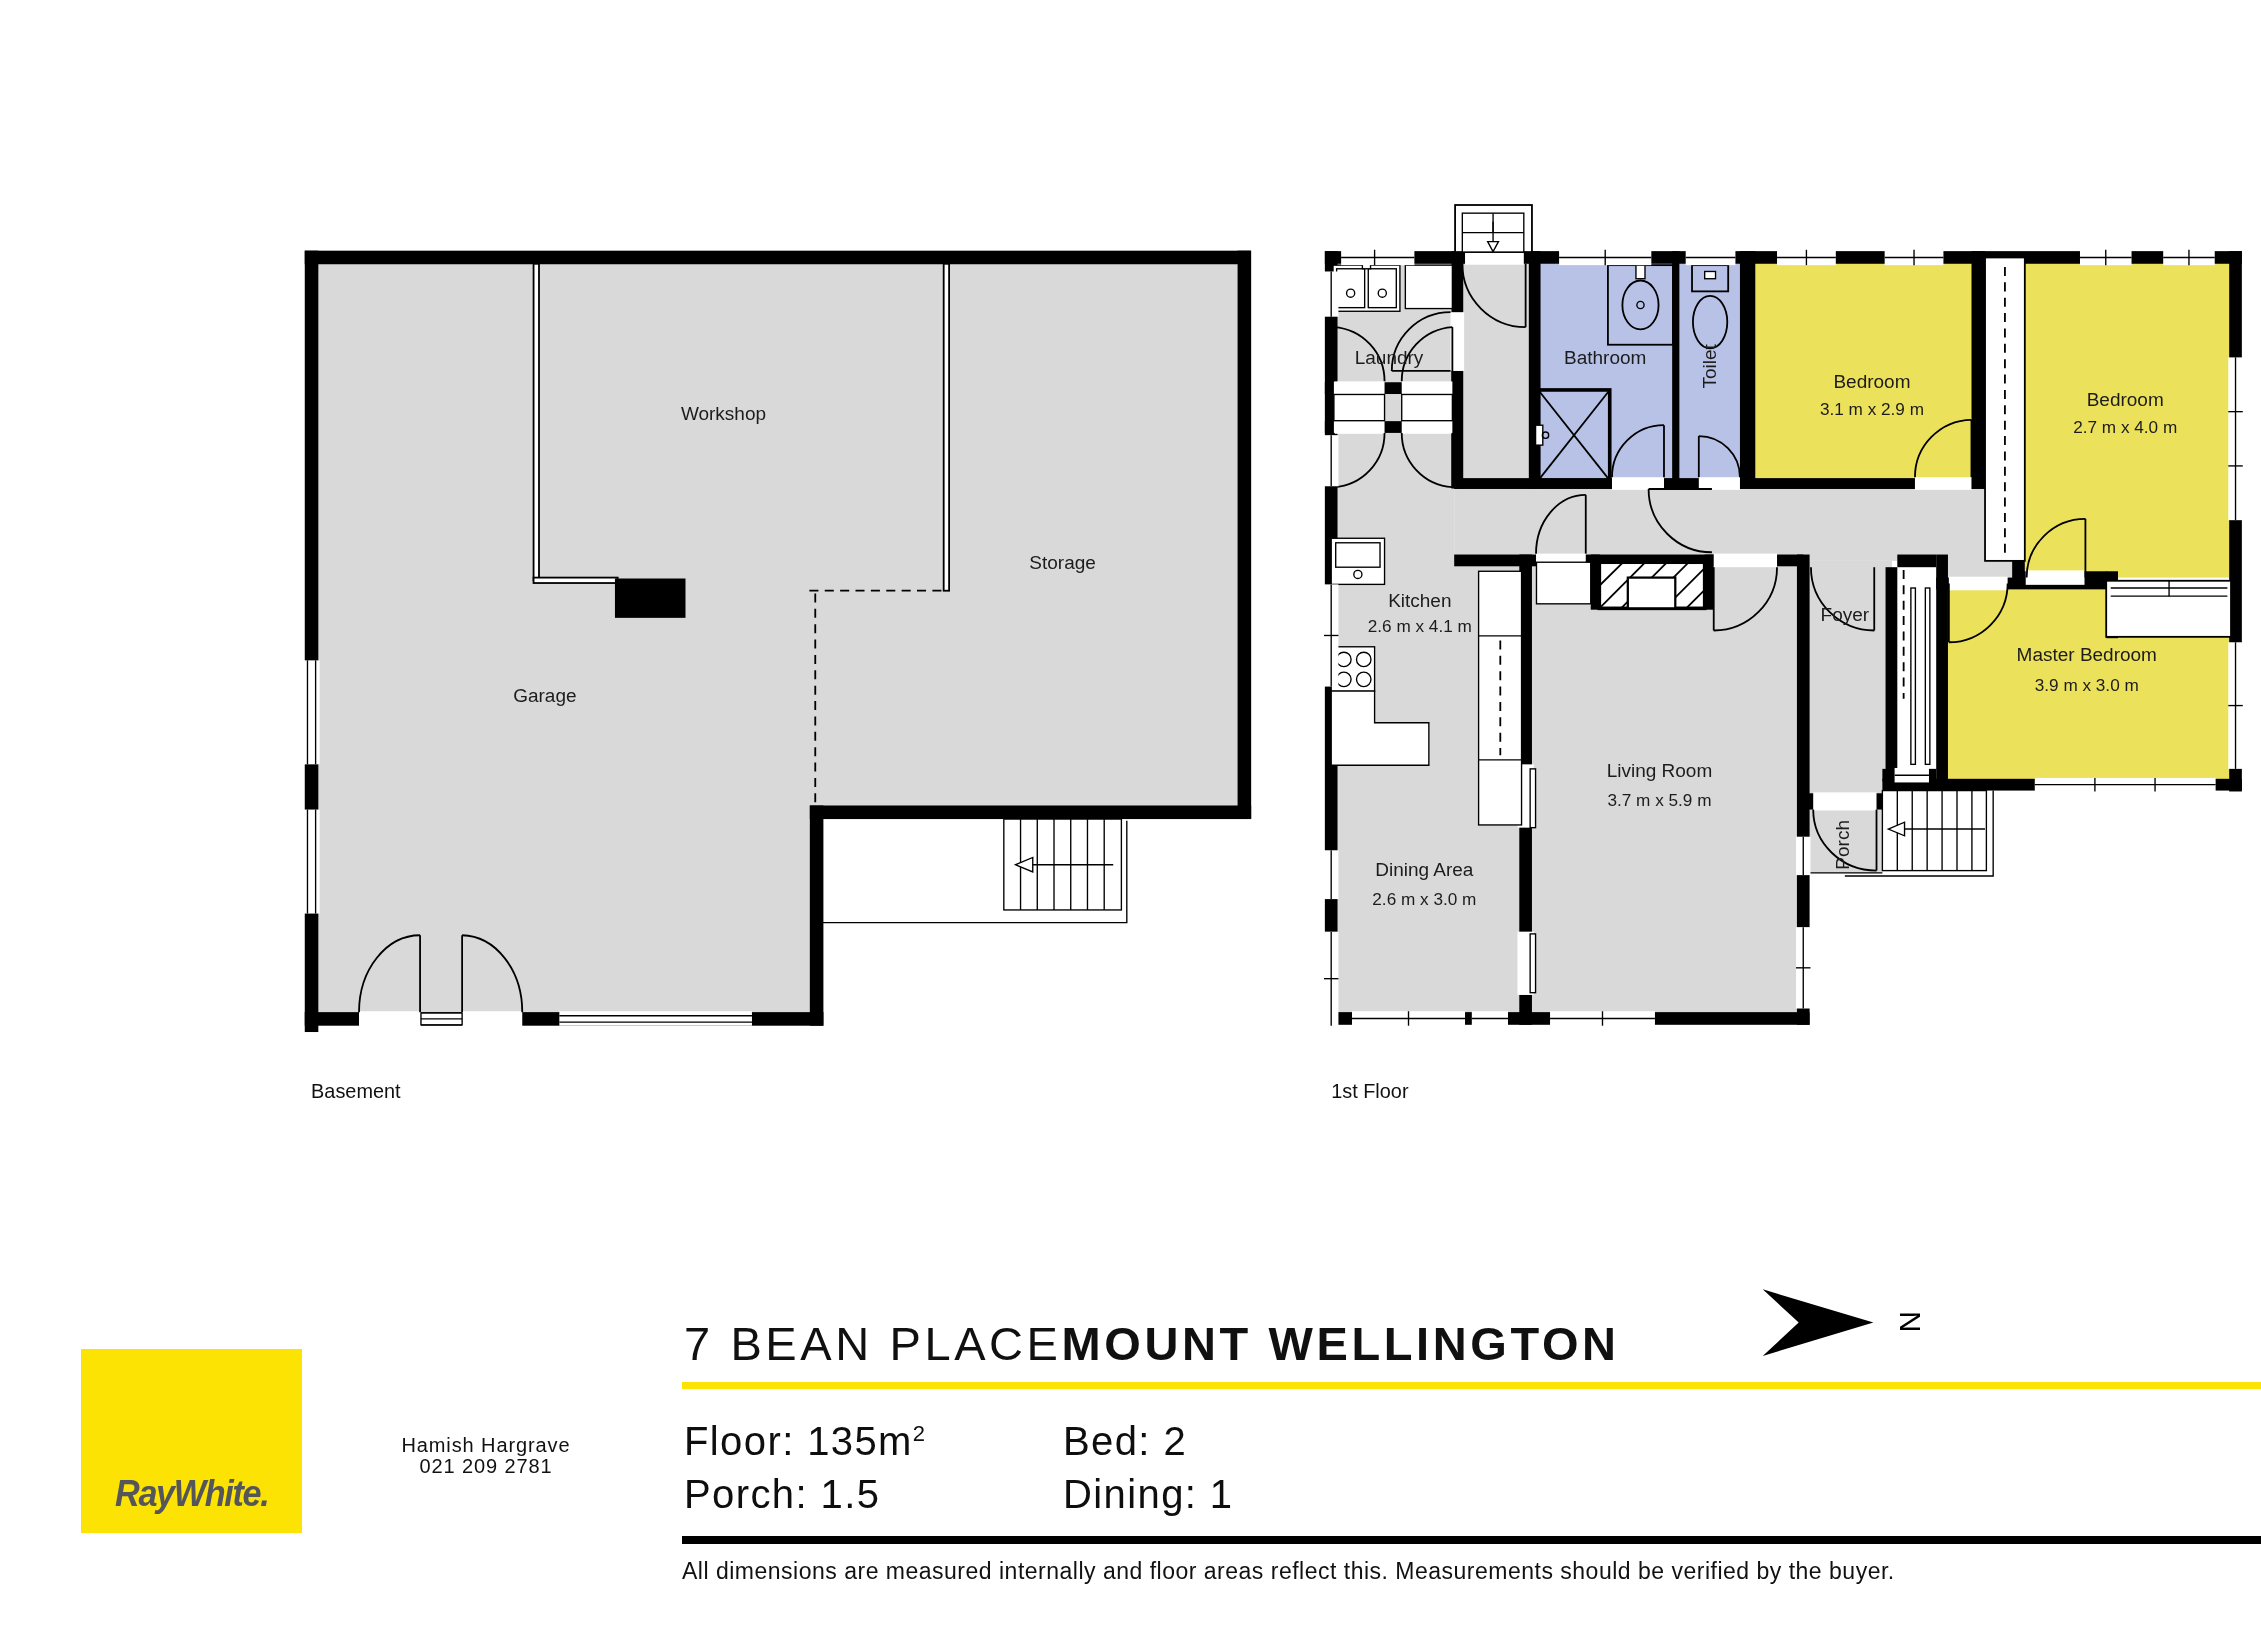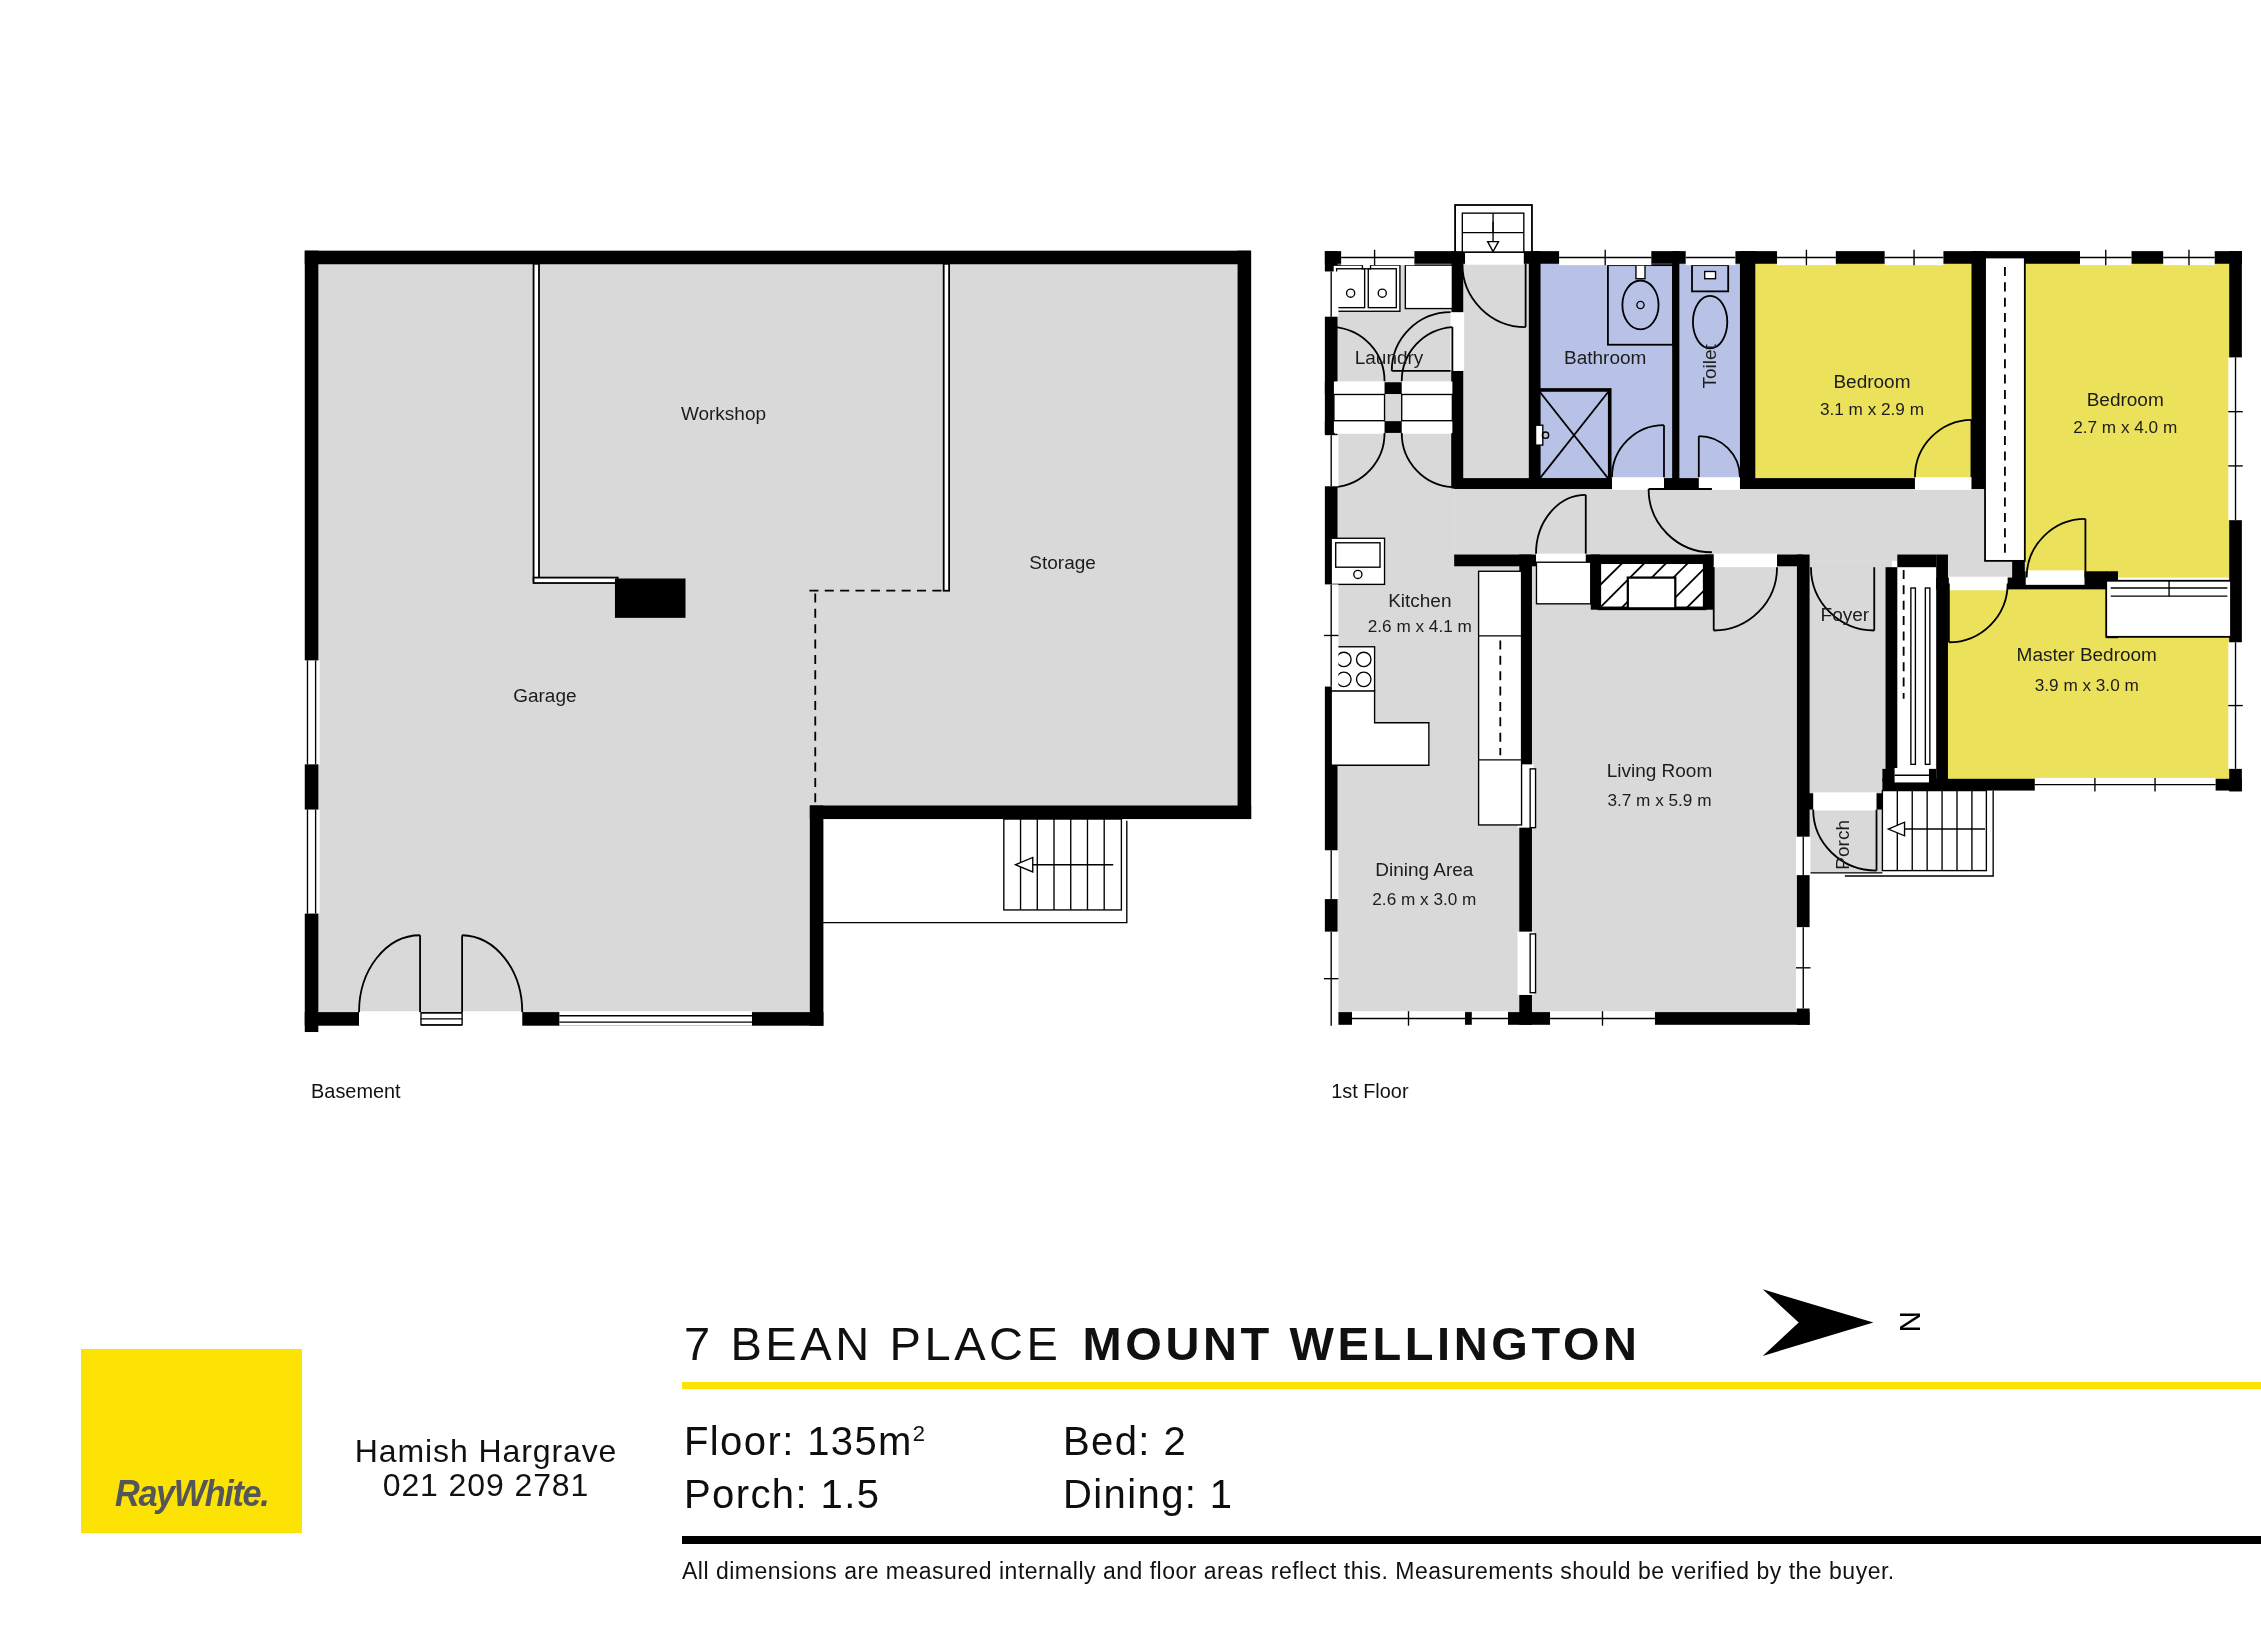--- a/index.html
+++ b/index.html
@@ -22,25 +22,25 @@
   .fixln{stroke:#000;stroke-width:4;fill:none;}
   .room-label{font:400 42px "Liberation Sans",sans-serif;fill:#1c1c1c;text-anchor:middle;}
   .room-dims{font:400 38px "Liberation Sans",sans-serif;fill:#1c1c1c;text-anchor:middle;}
   .floor-title{font:400 44px "Liberation Sans",sans-serif;fill:#111;}
   
   .logo{position:absolute;left:81px;top:1349px;width:221px;height:184px;background:var(--brand_yellow);
         display:flex;align-items:flex-end;justify-content:center;padding-bottom:18px;box-sizing:border-box;}
   .logo-text{font-style:italic;font-weight:800;font-size:36px;color:var(--logo_text);
              letter-spacing:-1.4px;transform:scaleX(.95);}
   .agent{position:absolute;left:348px;top:1435px;width:276px;text-align:center;
-         font-size:32px;color:#111;letter-spacing:0.9px;line-height:1.06;}
+         font-size:20px;color:#111;letter-spacing:0.9px;line-height:1.06;}
   .address{position:absolute;left:684px;top:1320px;font-size:47px;color:#101010;
            letter-spacing:3.6px;white-space:nowrap;line-height:1;}
   .address .street{font-weight:300;}
-  .address .suburb{font-weight:700;margin-left:21px;}
+  .address .suburb{font-weight:700;}
   .rule-yellow{position:absolute;left:682px;top:1382px;width:1673px;height:7.2px;background:var(--brand_yellow);}
   .rule-black{position:absolute;left:682px;top:1536px;width:1673px;height:8.1px;background:#000;}
   .stat{position:absolute;font-size:40px;color:#0e0e0e;letter-spacing:1.4px;white-space:nowrap;}
   .stat sup{font-size:55%;vertical-align:super;}
   .disclaimer{position:absolute;left:682px;top:1556px;font-size:23px;color:#111;
               letter-spacing:0.5px;line-height:1.32;white-space:nowrap;}
   .north{position:absolute;left:1755px;top:1283px;}
   .north text{font:400 66px "Liberation Sans",sans-serif;fill:#000;}
 </style>
 </head>

